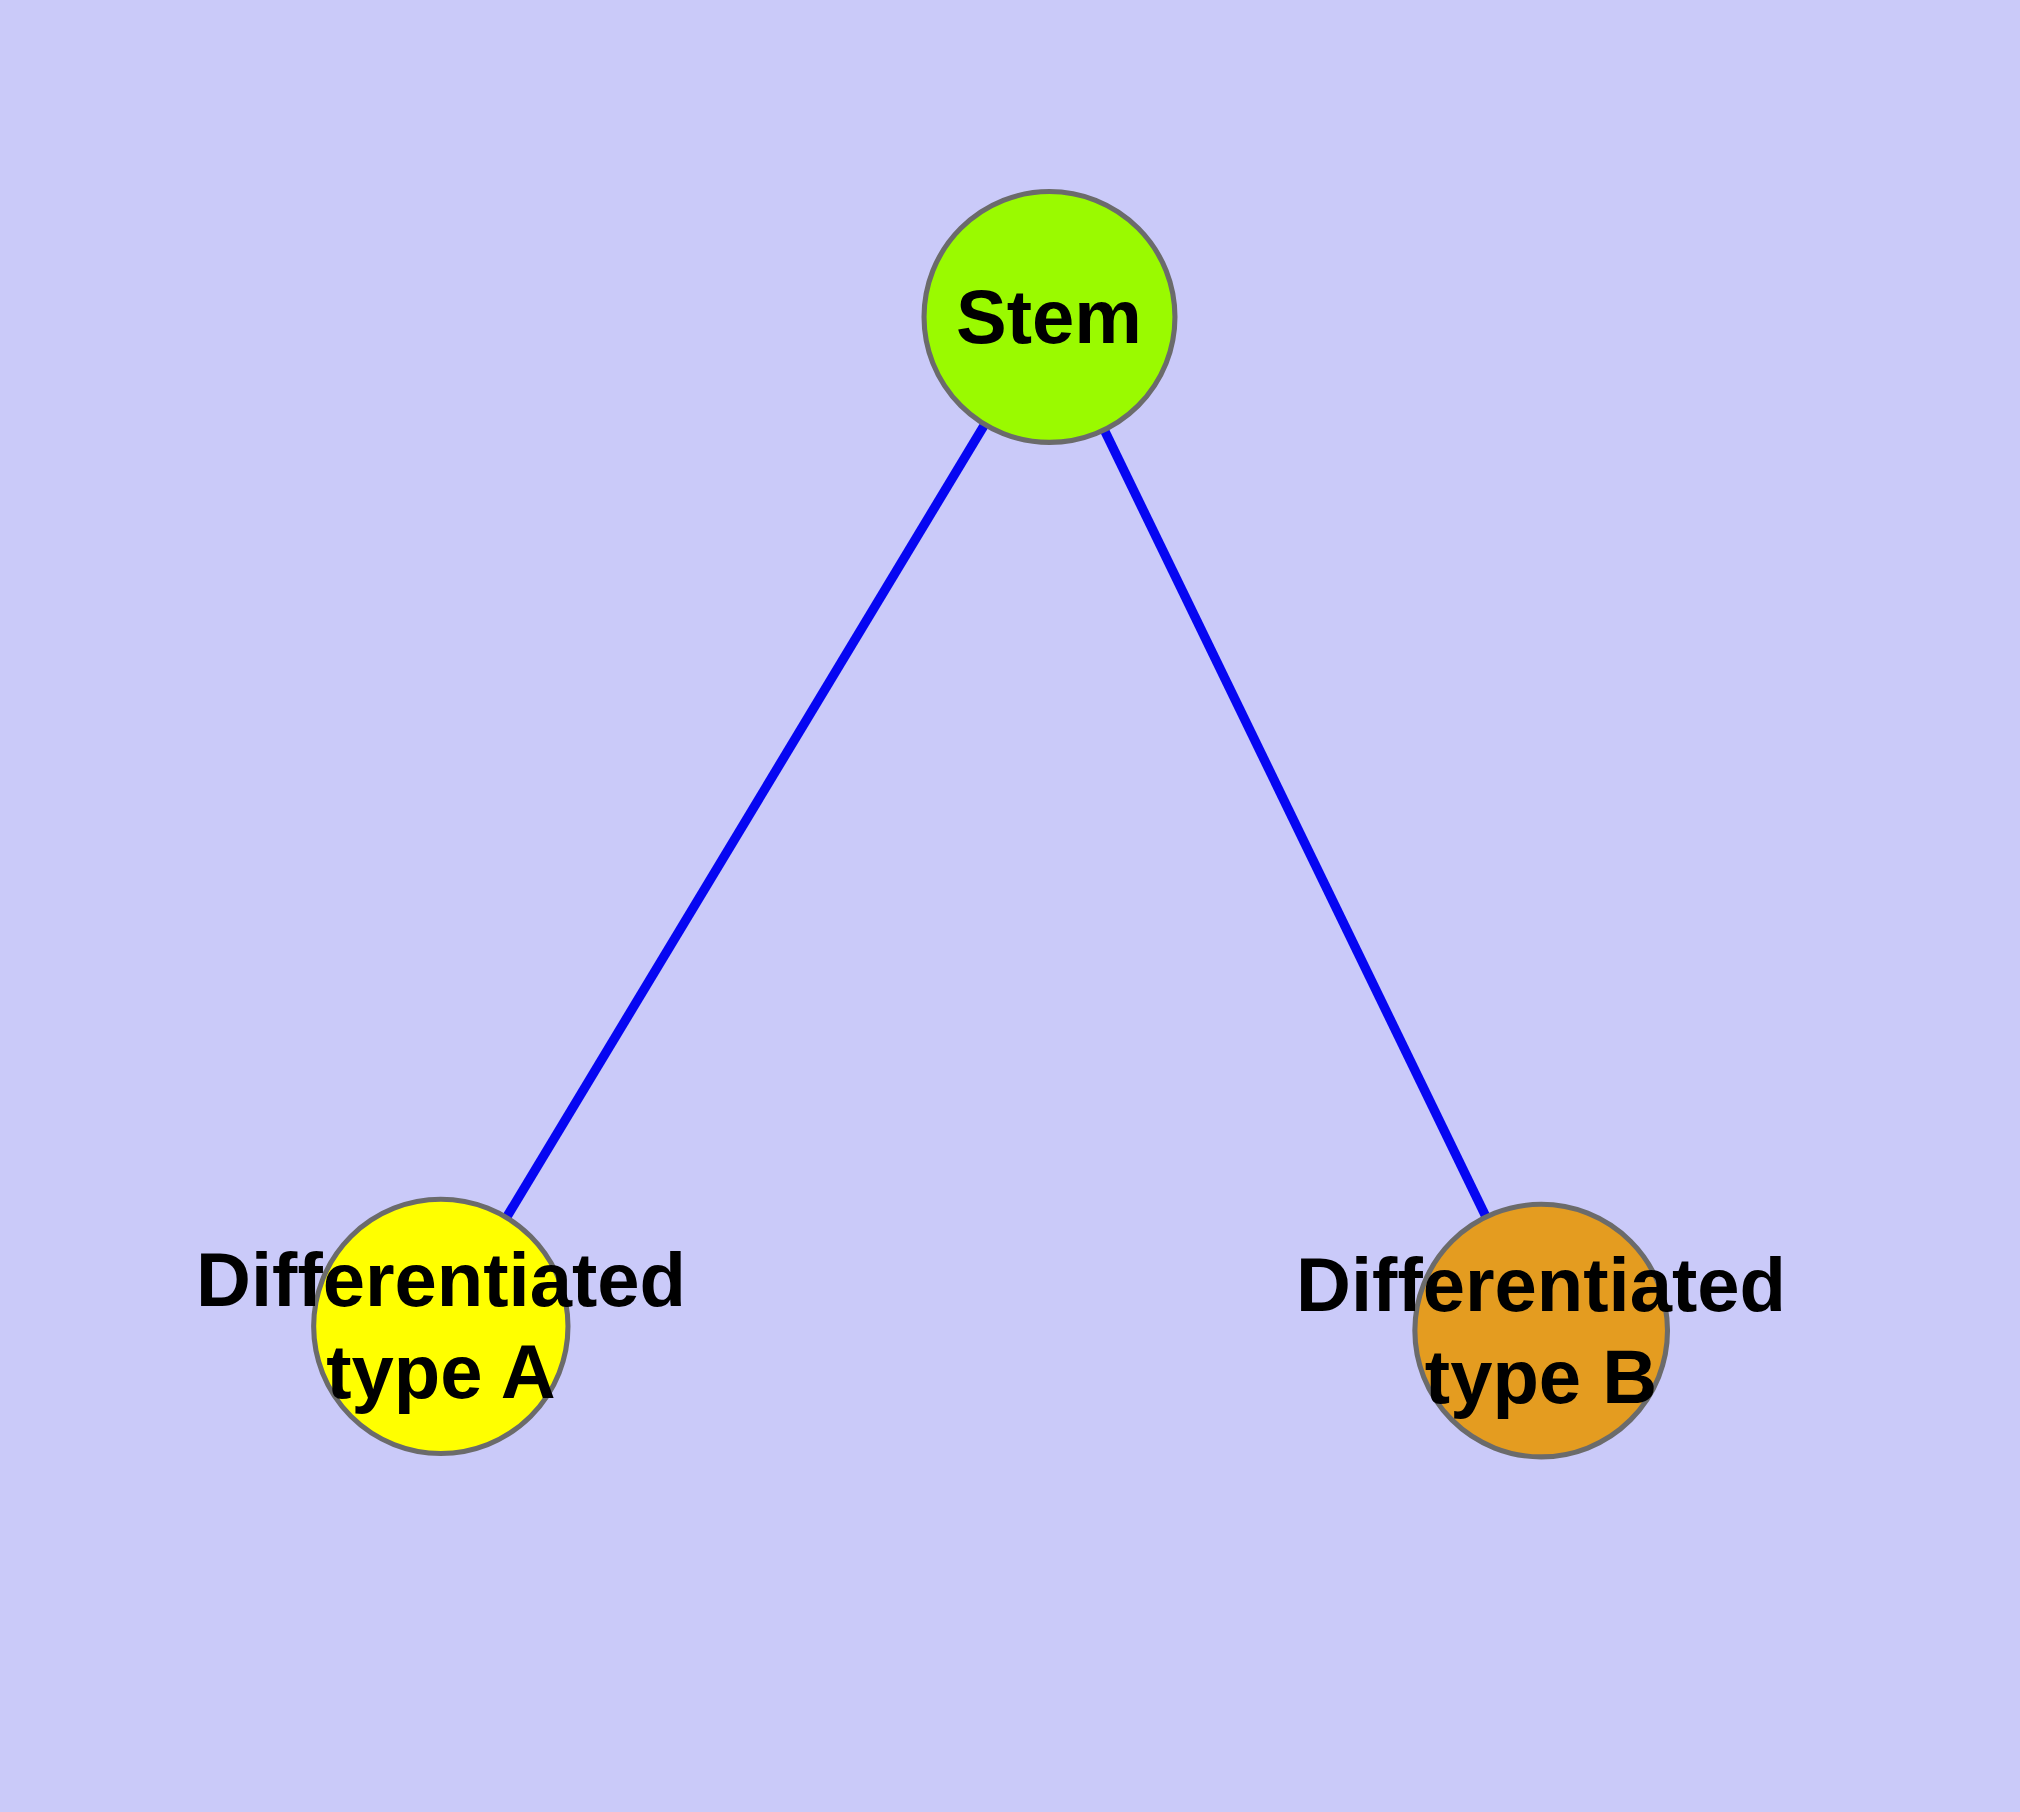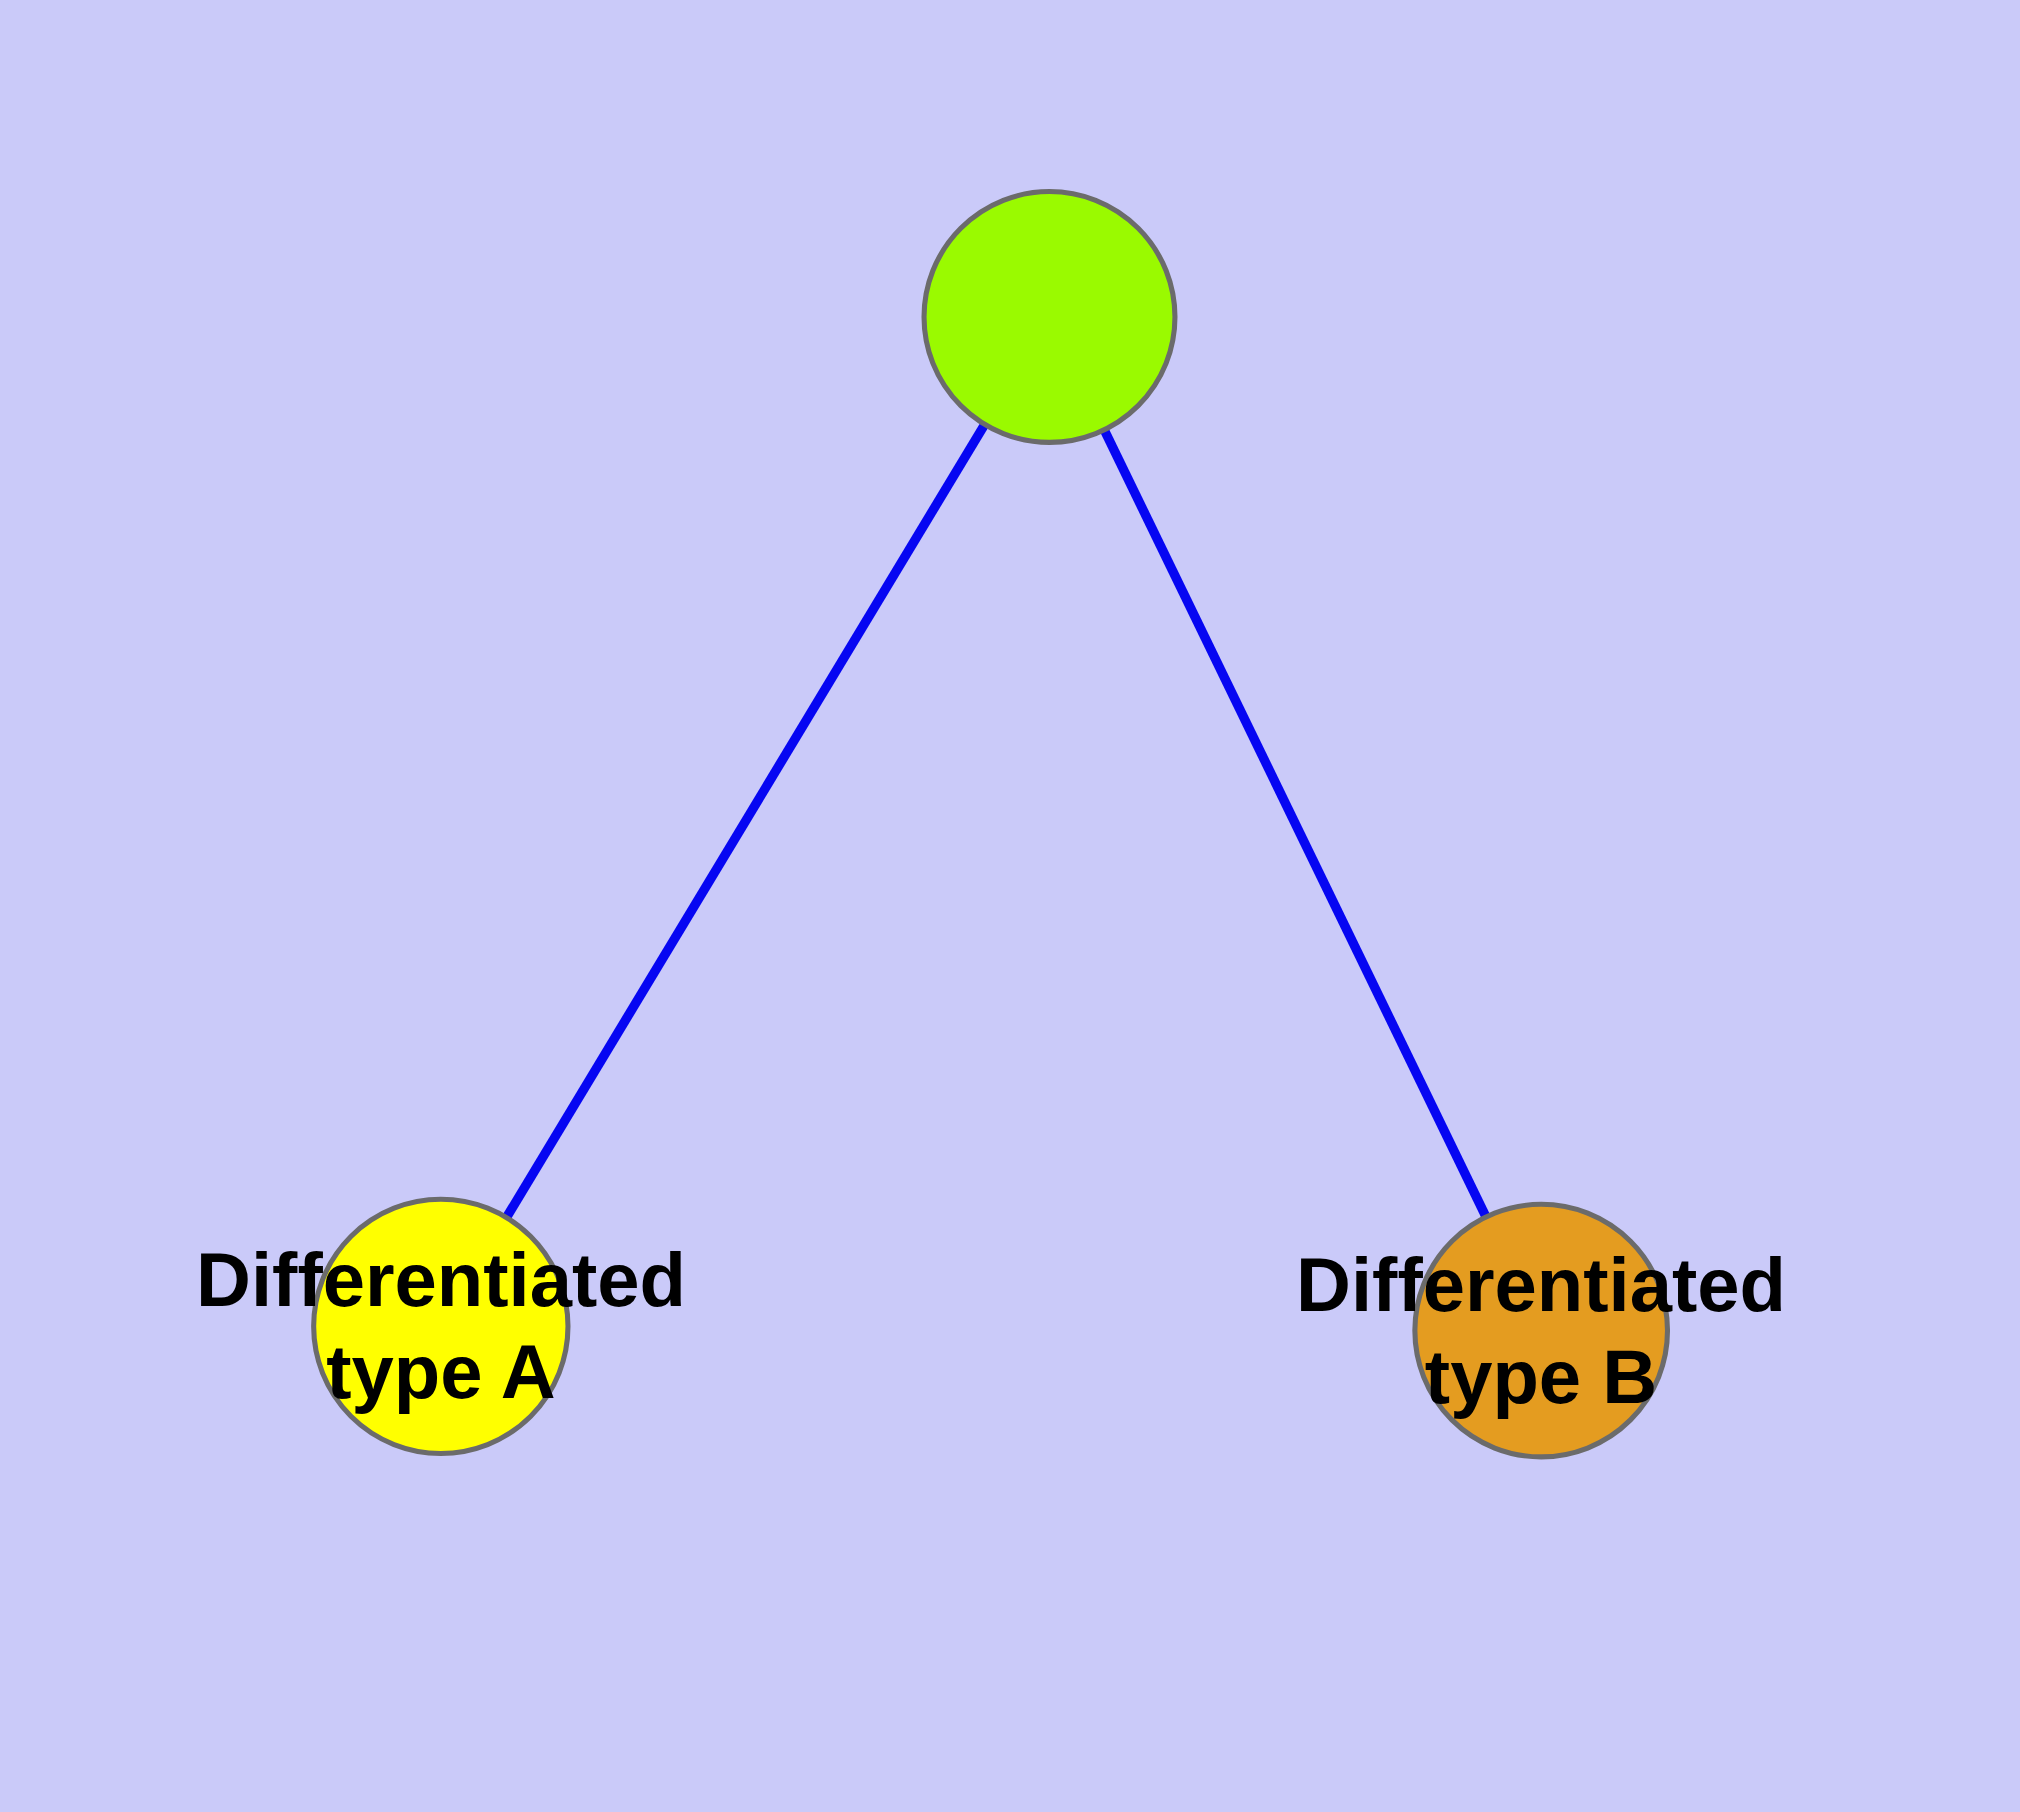--- a/index.html
+++ b/index.html
@@ -44,18 +44,19 @@
 
 <div class="stage">
   <svg class="graph-svg" xmlns="http://www.w3.org/2000/svg" viewBox="0 0 2384 2138" preserveAspectRatio="none">
     <rect x="0" y="0" width="2384" height="2138" fill="#CACAF9"></rect>
     <line class="edge" x1="1238" y1="374" x2="520" y2="1565" stroke="#0606F2"></line>
     <line class="edge" x1="1238" y1="374" x2="1818" y2="1570" stroke="#0606F2"></line>
     <circle class="node" cx="1238" cy="374" r="148" fill="#9AFA00" stroke="#6B6B6B"></circle>
     <circle class="node" cx="520" cy="1565" r="150" fill="#FFFF00" stroke="#6B6B6B"></circle>
     <circle class="node" cx="1818" cy="1570" r="149" fill="#E49C20" stroke="#6B6B6B"></circle>
   </svg>
+  <div class="node-label" style="left: 1049px; top: 317px; color: rgb(0, 0, 0);">Stem</div>
   <div class="node-label" style="left: 441px; top: 1326px; color: rgb(0, 0, 0);">Differentiated
 type A</div>
   <div class="node-label" style="left: 1541px; top: 1331px; color: rgb(0, 0, 0);">Differentiated
 type B</div>
 </div>
 
 
 </body></html>

